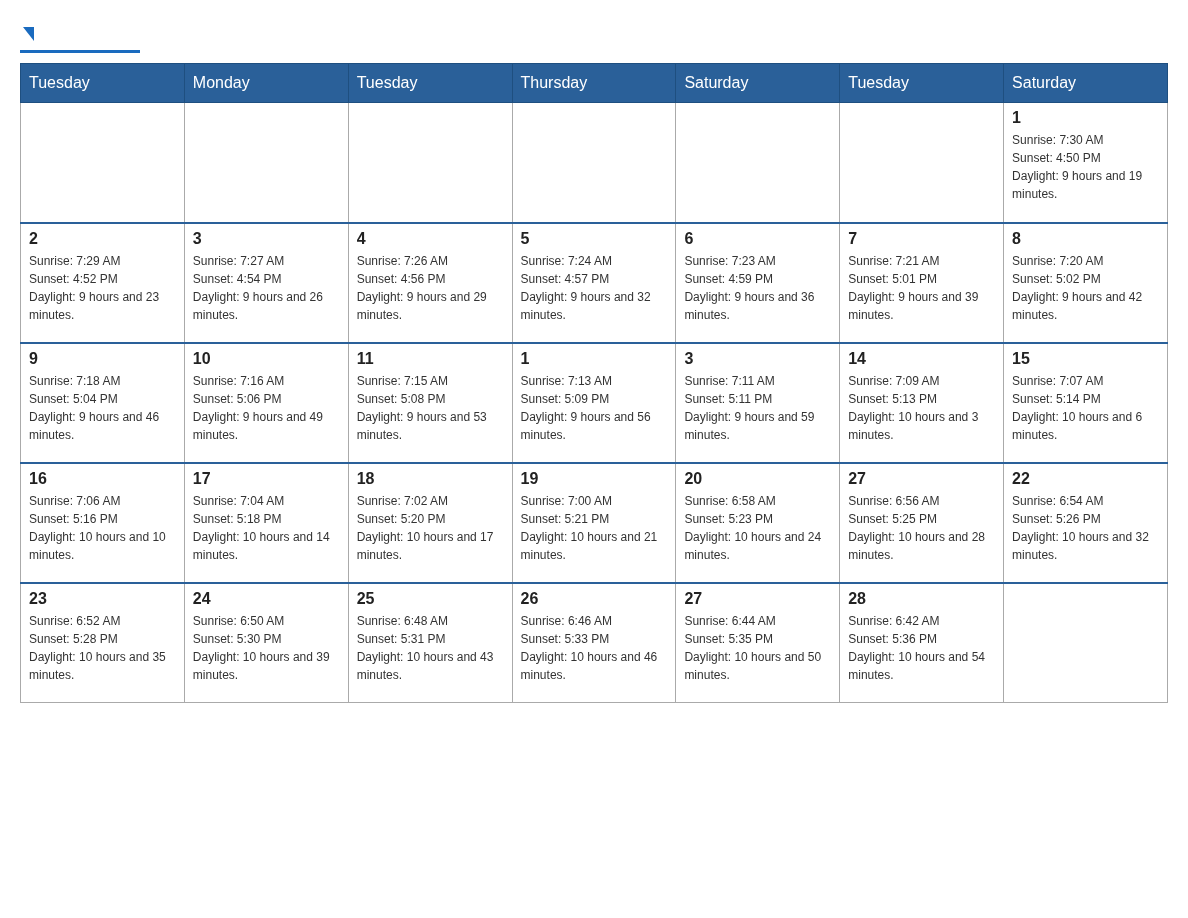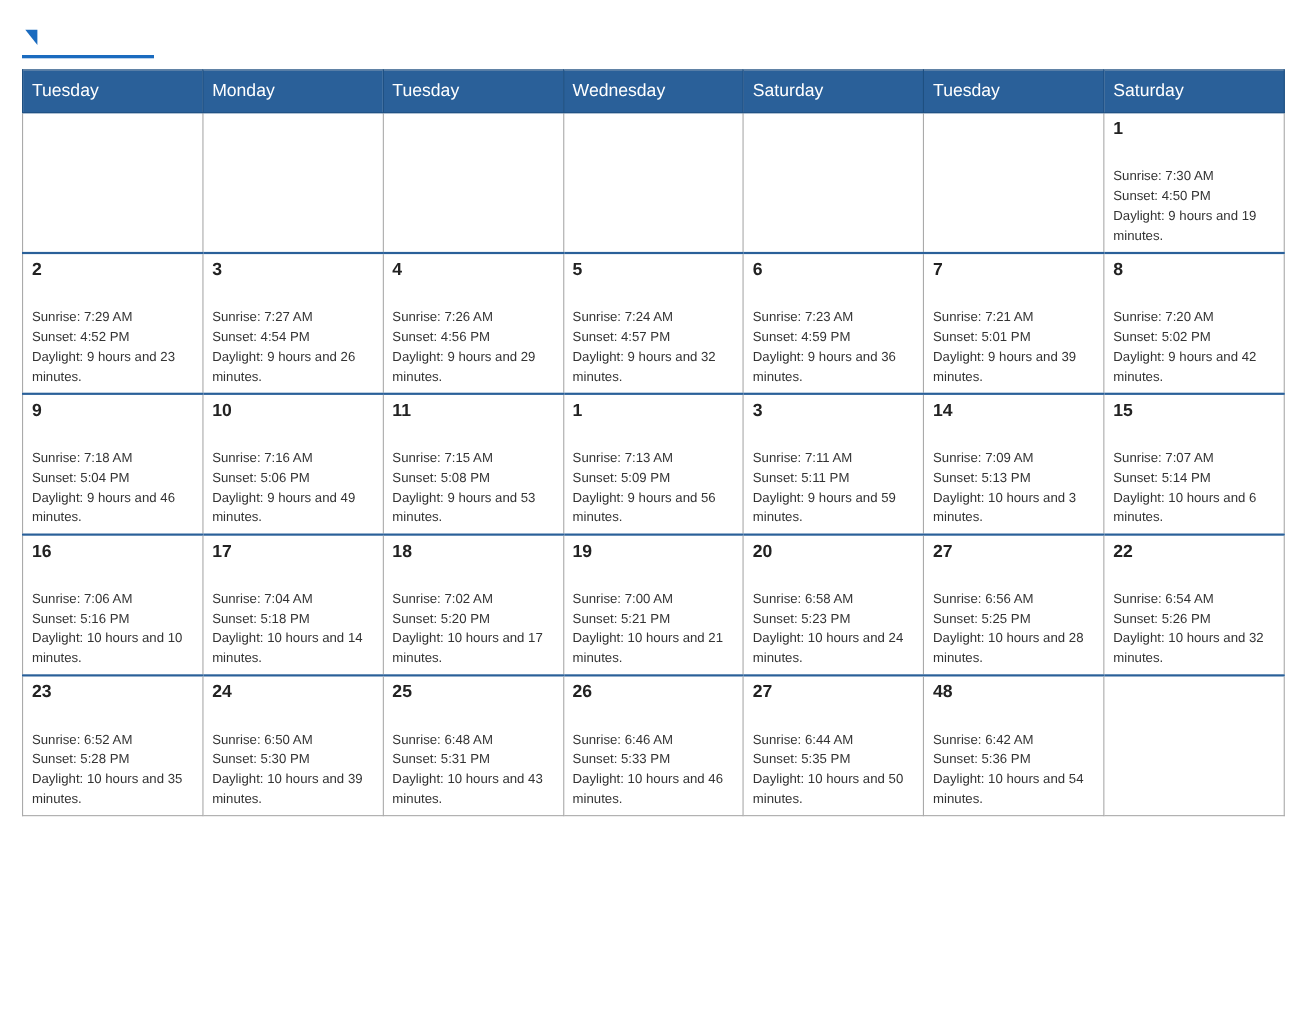--- a/index.html
+++ b/index.html
@@ -76,21 +76,20 @@
       font-size: 16px;
       font-weight: bold;
       color: #222;
       display: block;
       margin-bottom: 4px;
     }
     .day-info {
       font-size: 12px;
       color: #333;
       line-height: 1.5;
-      margin-top: 24px;
     }
     .empty-cell {
       background: #f9f9f9;
     }
     .row-divider td {
       border-top: 2px solid #2a6099;
     }
   </style>
 </head>
 <body>
@@ -112,21 +111,21 @@
     <div class="location"></div>
   </div>
 </div>
 
 <table class="calendar">
   <thead>
     <tr>
     <th>Tuesday</th>
         <th>Monday</th>
         <th>Tuesday</th>
-        <th>Wednesday</th>
+        <th>Thursday</th>
         <th>Saturday</th>
         <th>Tuesday</th>
         <th>Saturday</th>
       </tr>
   </thead>
   <tbody id="calendar-body">
   <tr>
         <td class="empty-cell"></td>
         <td class="empty-cell"></td>
         <td class="empty-cell"></td>
@@ -243,19 +242,19 @@
         </td>
         <td>
           <span class="day-number">26</span>
           <div class="day-info">Sunrise: 6:46 AM<br>Sunset: 5:33 PM<br>Daylight: 10 hours and 46 minutes.</div>
         </td>
         <td>
           <span class="day-number">27</span>
           <div class="day-info">Sunrise: 6:44 AM<br>Sunset: 5:35 PM<br>Daylight: 10 hours and 50 minutes.</div>
         </td>
         <td>
-          <span class="day-number">48</span>
+          <span class="day-number">28</span>
           <div class="day-info">Sunrise: 6:42 AM<br>Sunset: 5:36 PM<br>Daylight: 10 hours and 54 minutes.</div>
         </td>
         <td class="empty-cell"></td>
       </tr>
     </tbody>
 </table>
 
 </body></html>

